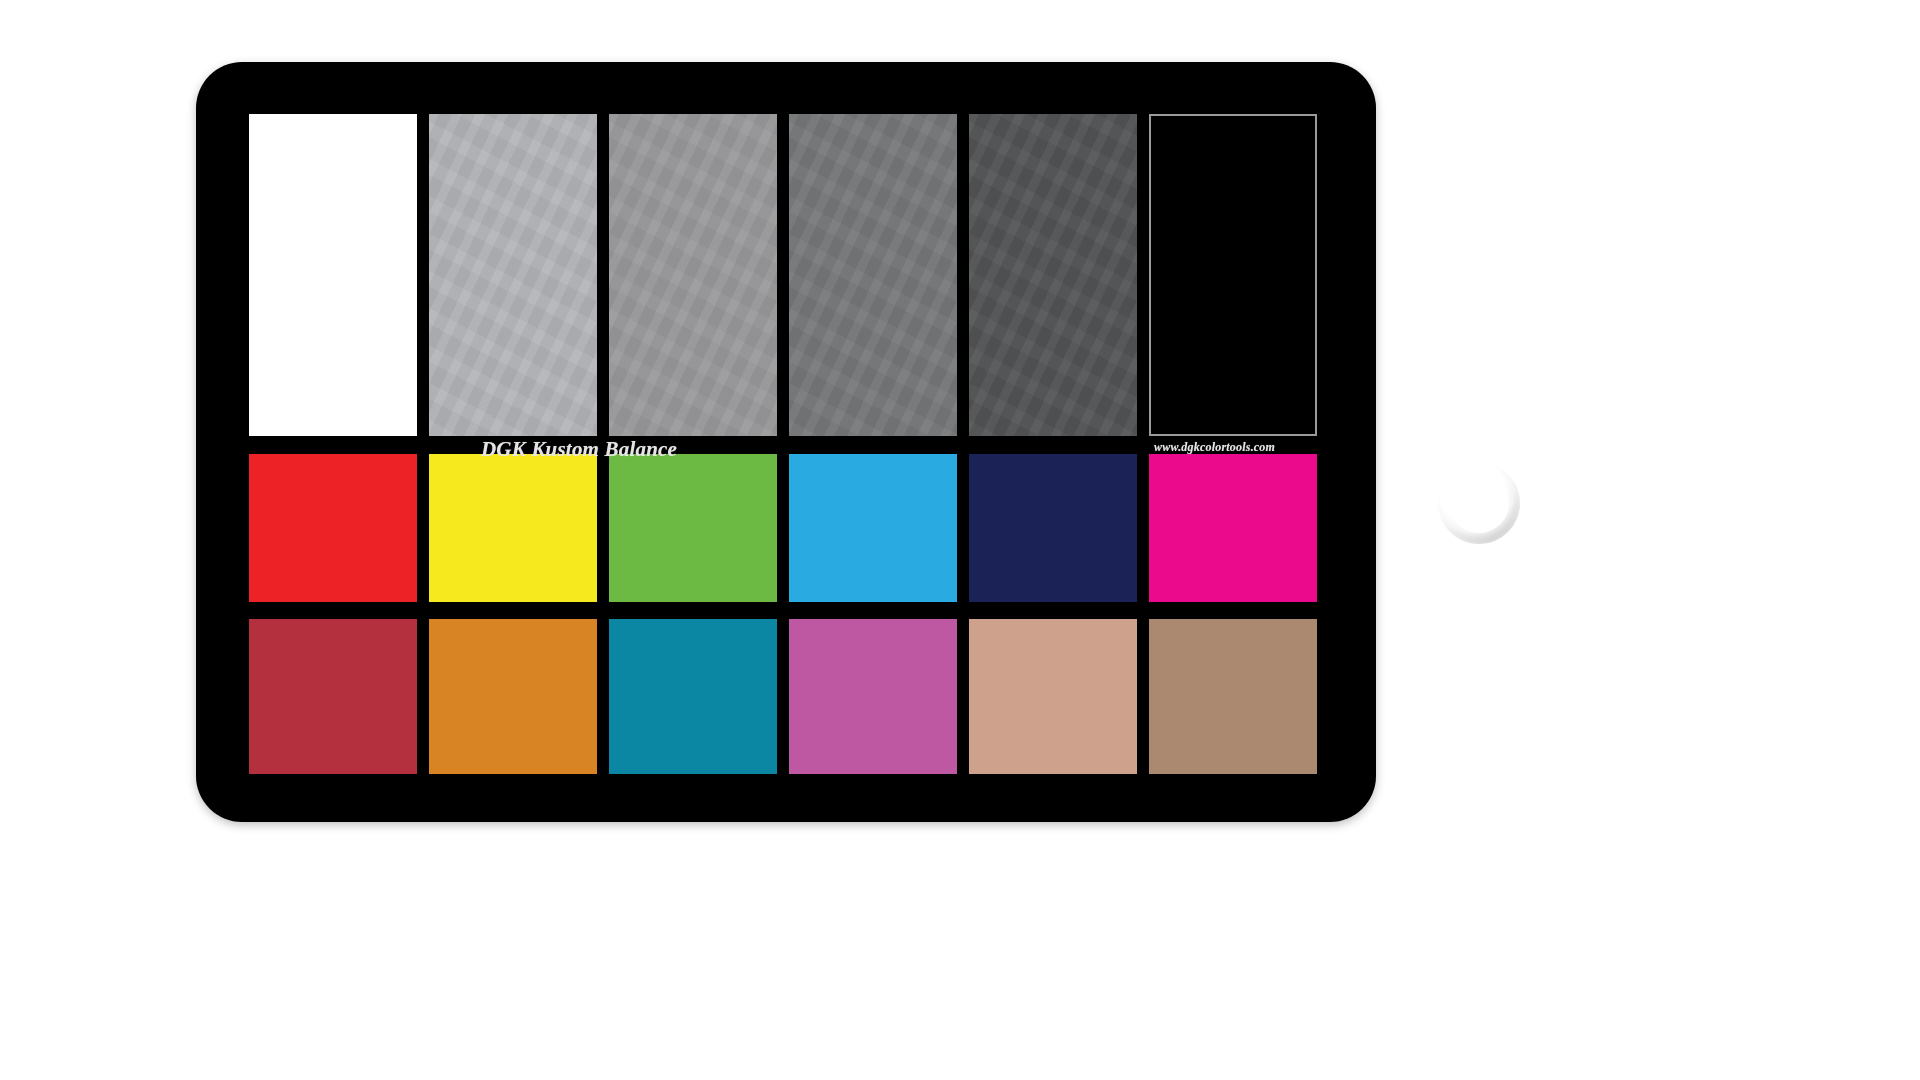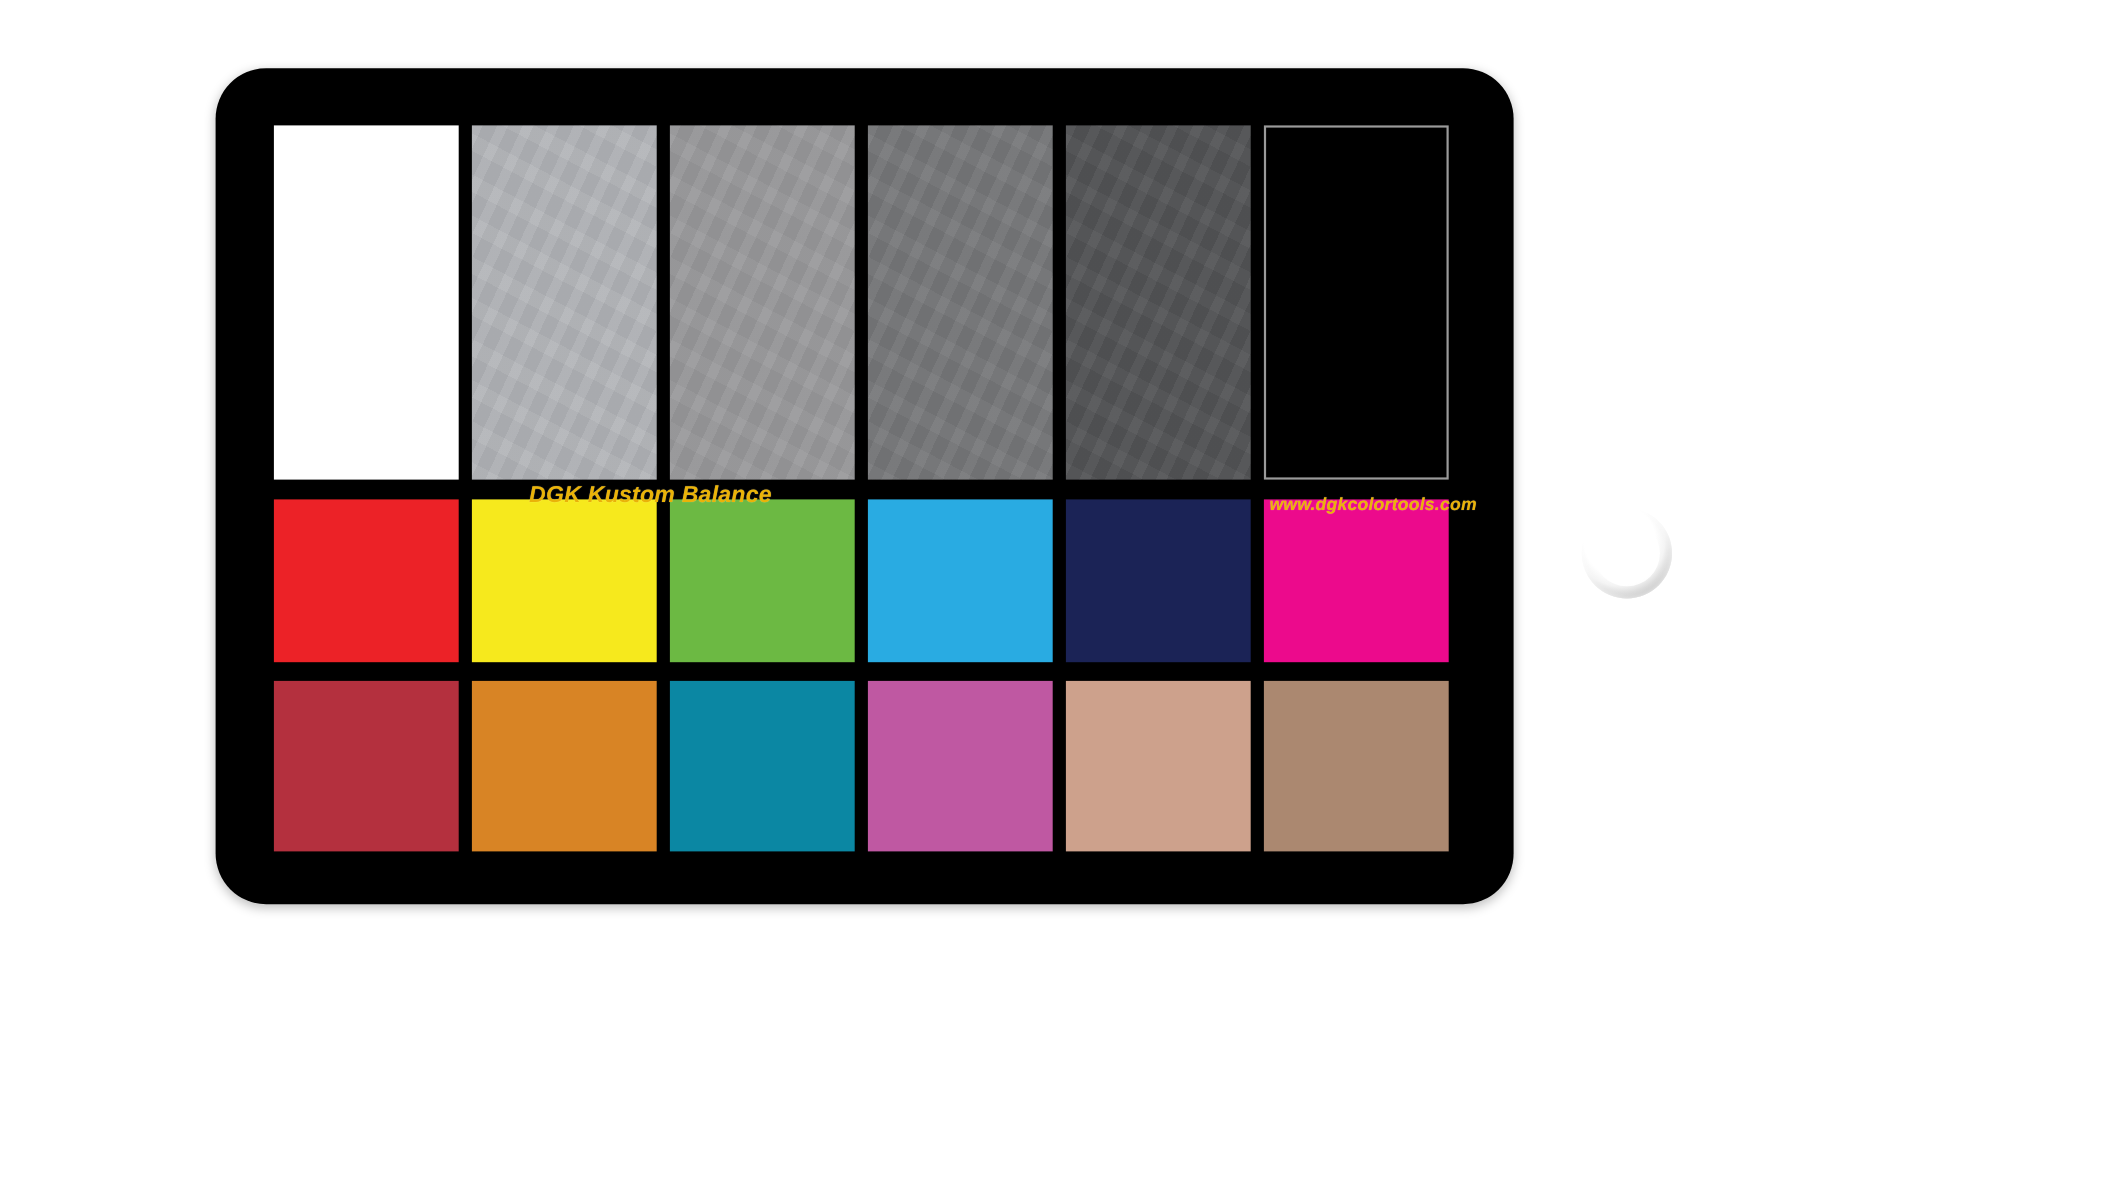--- a/index.html
+++ b/index.html
@@ -69,40 +69,40 @@
     pointer-events: none;
   }
 
   .outlined {
     border: 2px solid #9a9a9a;
   }
 
   
   .chart-label {
     position: absolute;
-    color: #eab308;
-    font-family: Liberation Sans, sans-serif;
+    color: #e5e5e5;
+    font-family: Liberation Serif, serif;
     font-style: italic;
     font-weight: bold;
     white-space: nowrap;
     letter-spacing: 0.2px;
     line-height: 1;
     text-shadow: 0 0 1px rgba(255,255,255,0.45);
   }
 
   #label-brand {
     left: 285px;
     top: 377px;
     font-size: 21px;
   }
 
   #label-url {
     left: 958px;
-    top: 390px;
-    font-size: 16px;
+    top: 379px;
+    font-size: 12px;
   }
 
   
   #grommet {
     position: absolute;
     left: 1242px;
     top: 400px;
     width: 82px;
     height: 82px;
     border-radius: 50%;

